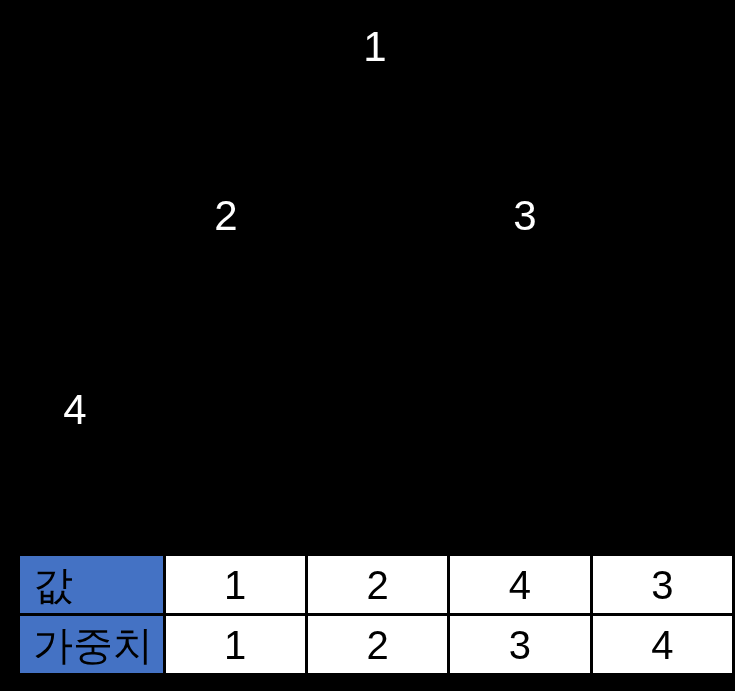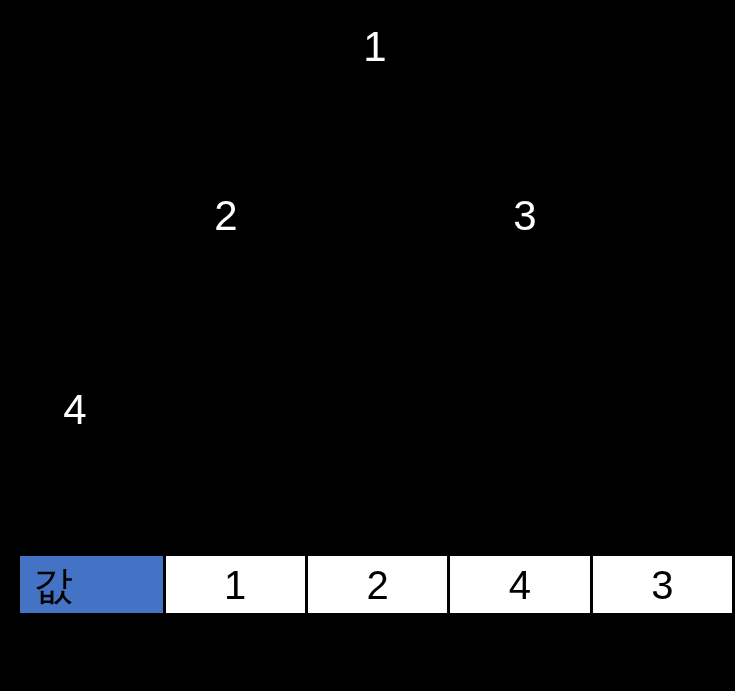--- a/index.html
+++ b/index.html
@@ -78,16 +78,23 @@
 
   <table class="value-table">
     <tbody>
         <tr>
       <th>값</th>
       <td>1</td>
       <td>2</td>
       <td>4</td>
       <td>3</td>
     </tr>
+    <tr>
+      <th>가중치</th>
+      <td>1</td>
+      <td>2</td>
+      <td>3</td>
+      <td>4</td>
+    </tr>
   </tbody>
     </table>
 
 </div>
 
 </body></html>

